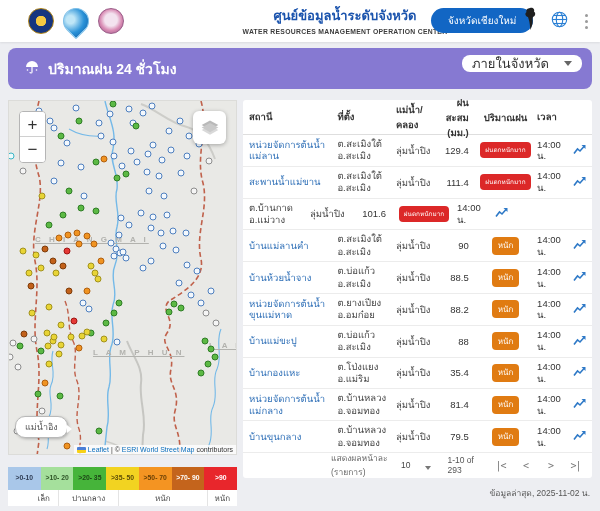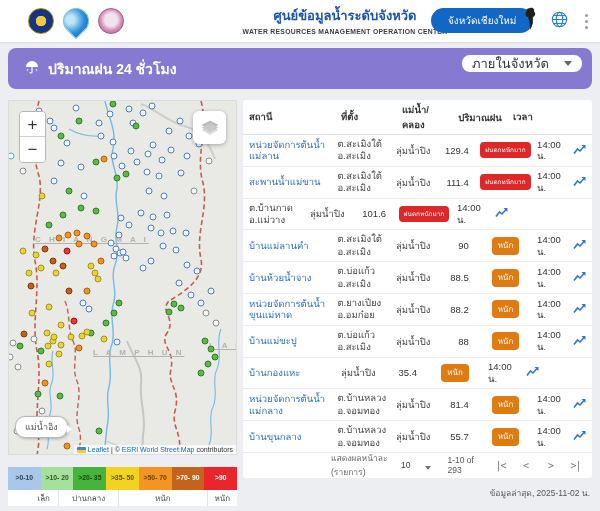--- a/index.html
+++ b/index.html
@@ -376,20 +376,21 @@
         <div class="grp" style="flex: 3 1 0%;">หนัก</div>
         <div class="grp" style="flex: 1 1 0%;">หนัก</div>
       </div>
   </div>
 
   <div class="table-card">
     <div class="thead" id="thead">
         <div class="c-st">สถานี</div>
         <div class="c-loc">ที่ตั้ง</div>
         <div class="c-riv">แม่น้ำ/ คลอง</div>
+        <div class="c-rain" style="text-align: right;">ฝนสะสม (มม.)</div>
         <div class="c-bad">ปริมาณฝน</div>
         <div class="c-time">เวลา</div>
         <div class="c-ic"></div>
       </div>
     <div class="tbody" id="tbody">
         <div class="trow">
           <div class="c-st"><a>หน่วยจัดการต้นน้ำแม่ลาน</a></div>
           <div class="c-loc">
             <div>ต.สะเมิงใต้</div>
             <div>อ.สะเมิง</div>
@@ -508,20 +509,24 @@
             <div>14:00</div>
             <div>น.</div>
           </div>
           <div class="c-ic"><svg width="13" height="11" viewBox="0 0 13 11">
               <polyline points="1,9.5 4.5,5 7,7 11,2.5" fill="none" stroke="#2e79c7" stroke-width="1.6"></polyline>
               <polygon points="12.5,1 12.5,5 8.5,1" fill="#2e79c7"></polygon>
             </svg></div>
         </div>
         <div class="trow">
           <div class="c-st"><a>บ้านกองแหะ</a></div>
+          <div class="c-loc">
+            <div>ต.โป่งแยง</div>
+            <div>อ.แม่ริม</div>
+          </div>
           <div class="c-riv">ลุ่มน้ำปิง</div>
           <div class="c-rain">35.4</div>
           <div class="c-bad"><span class="badge badge-orange">หนัก</span></div>
           <div class="c-time">
             <div>14:00</div>
             <div>น.</div>
           </div>
           <div class="c-ic"><svg width="13" height="11" viewBox="0 0 13 11">
               <polyline points="1,9.5 4.5,5 7,7 11,2.5" fill="none" stroke="#2e79c7" stroke-width="1.6"></polyline>
               <polygon points="12.5,1 12.5,5 8.5,1" fill="#2e79c7"></polygon>
@@ -545,21 +550,21 @@
               <polygon points="12.5,1 12.5,5 8.5,1" fill="#2e79c7"></polygon>
             </svg></div>
         </div>
         <div class="trow">
           <div class="c-st"><a>บ้านขุนกลาง</a></div>
           <div class="c-loc">
             <div>ต.บ้านหลวง</div>
             <div>อ.จอมทอง</div>
           </div>
           <div class="c-riv">ลุ่มน้ำปิง</div>
-          <div class="c-rain">55.7</div>
+          <div class="c-rain">79.5</div>
           <div class="c-bad"><span class="badge badge-orange">หนัก</span></div>
           <div class="c-time">
             <div>14:00</div>
             <div>น.</div>
           </div>
           <div class="c-ic"><svg width="13" height="11" viewBox="0 0 13 11">
               <polyline points="1,9.5 4.5,5 7,7 11,2.5" fill="none" stroke="#2e79c7" stroke-width="1.6"></polyline>
               <polygon points="12.5,1 12.5,5 8.5,1" fill="#2e79c7"></polygon>
             </svg></div>
         </div>

